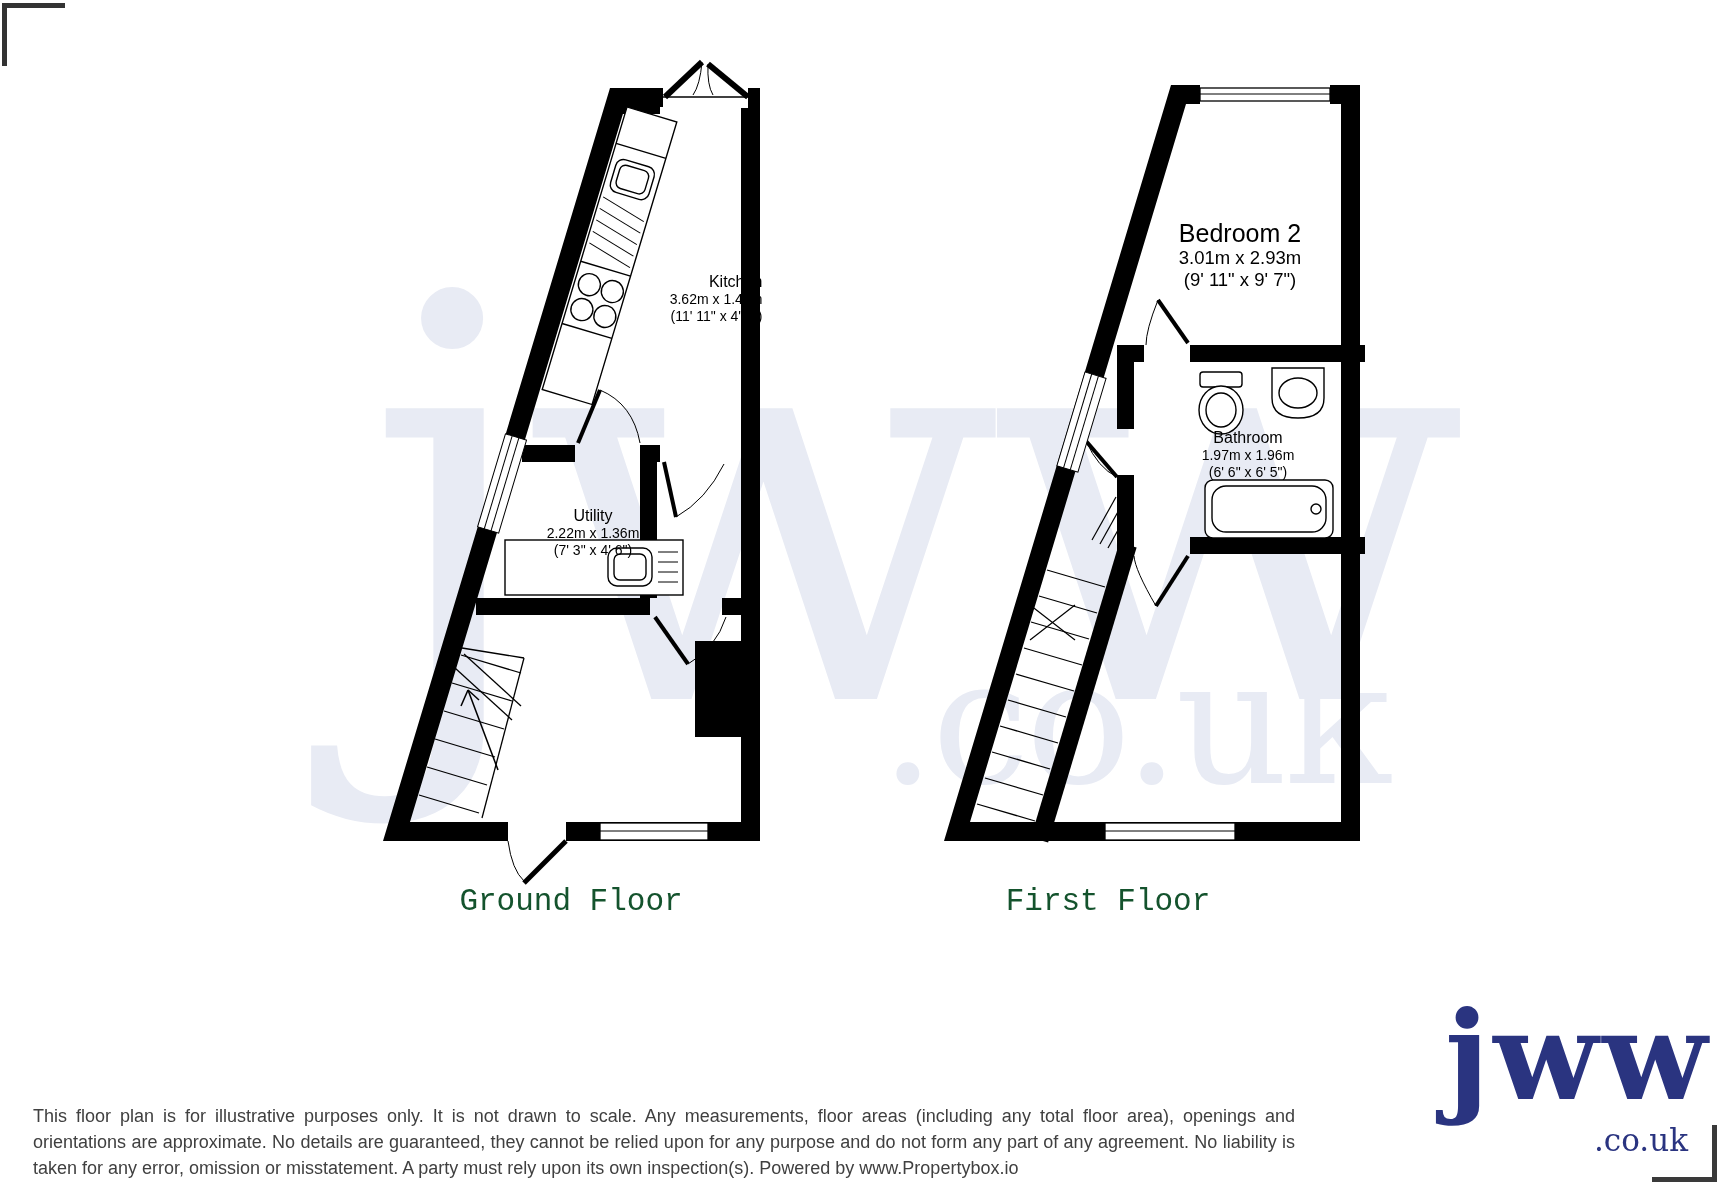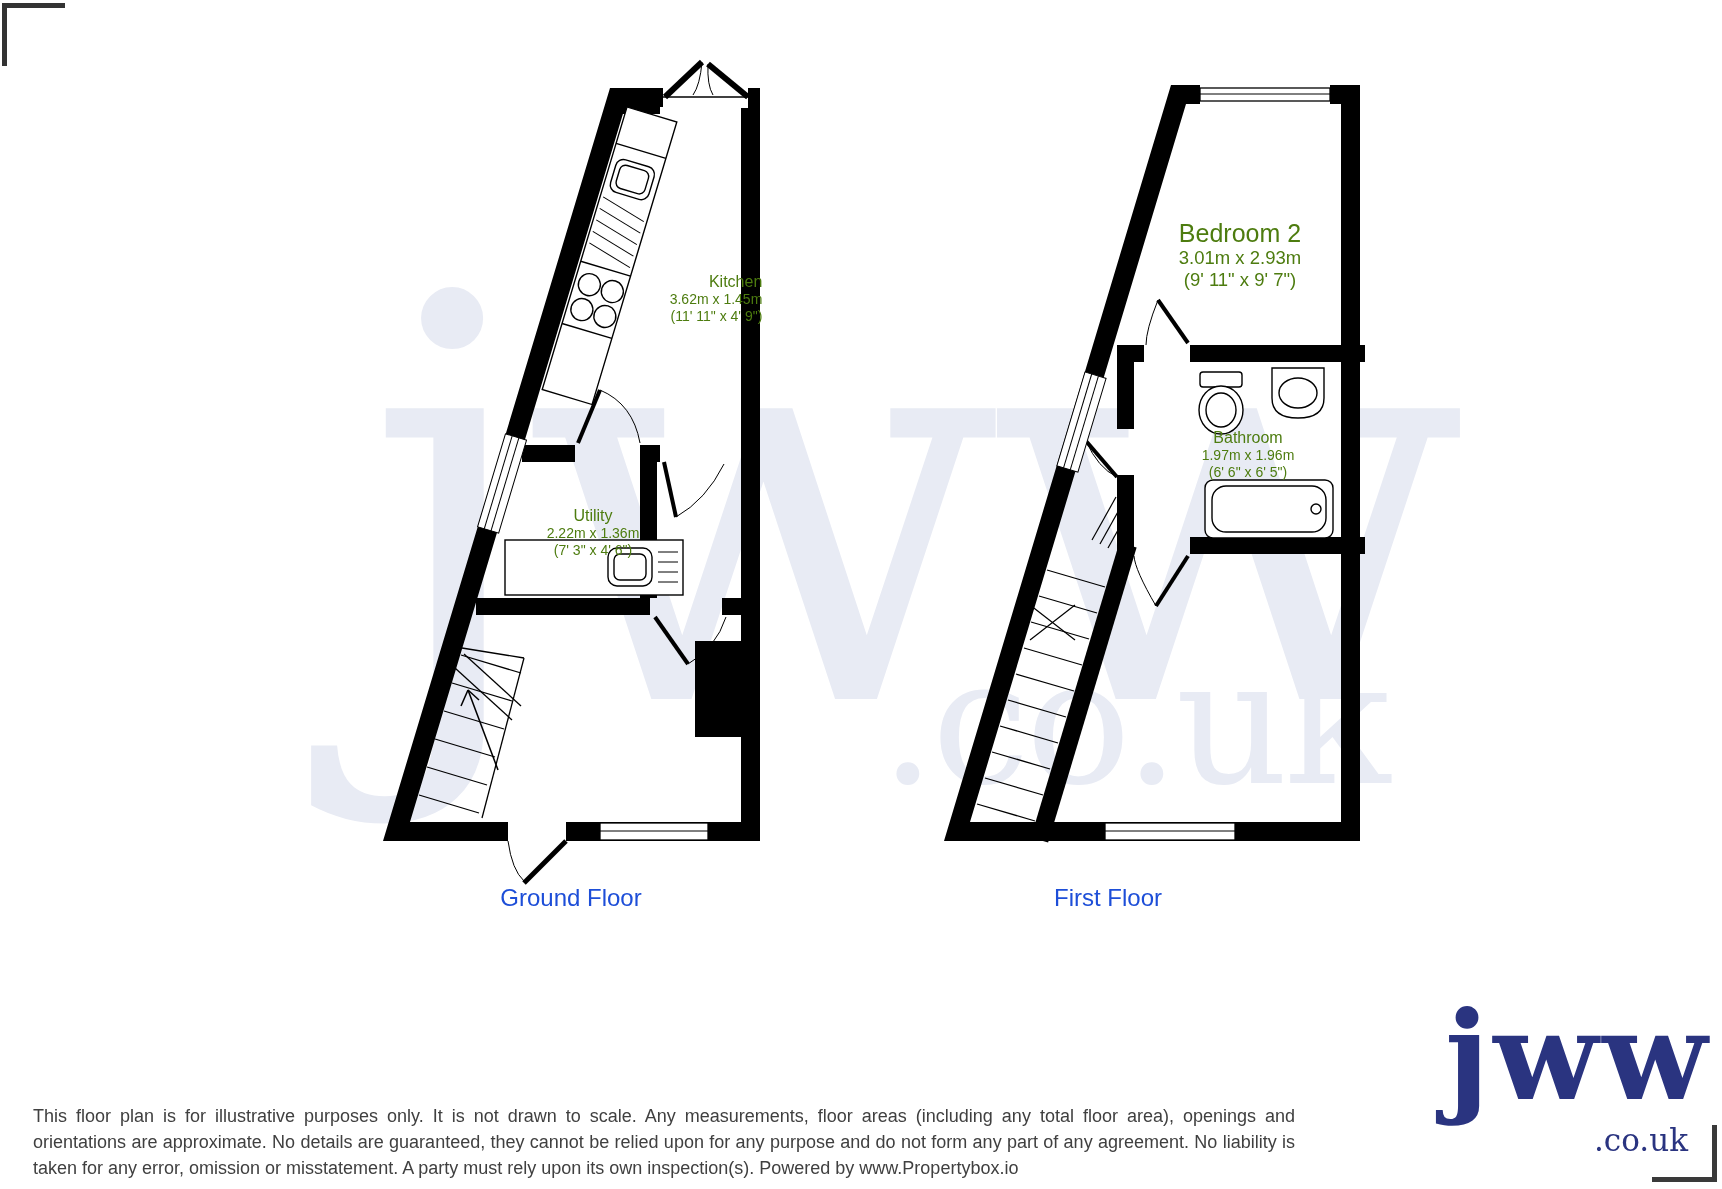--- a/index.html
+++ b/index.html
@@ -11,30 +11,30 @@
   .corner-br{position:absolute;right:5px;bottom:7px;width:60px;height:52px;
              border-bottom:5px solid #3a3a3a;border-right:5px solid #3a3a3a;}
   
   .wm{position:absolute;color:#e8ebf4;font-family:"DejaVu Serif",serif;line-height:1;z-index:1;
       user-select:none;white-space:nowrap;}
   .wm-main{left:365px;top:225px;font-size:560px;letter-spacing:-15px;}
   .wm-suffix{left:880px;top:635px;font-size:175px;letter-spacing:-4px;}
   
   #plan-svg{position:absolute;left:0;top:0;z-index:2;}
   
-  .room-label{position:absolute;transform:translateX(-50%);text-align:center;color:#4d7c0f;z-index:3;
+  .room-label{position:absolute;transform:translateX(-50%);text-align:center;color:#000000;z-index:3;
               white-space:nowrap;}
   .room-label .nm{display:block;}
   .room-label .dim{display:block;}
   .sm .nm{font-size:16px;line-height:18px;}
   .sm .dim{font-size:14px;line-height:16.5px;}
   .lg .nm{font-size:25px;line-height:28px;}
   .lg .dim{font-size:18.5px;line-height:22px;}
-  .floor-title{position:absolute;transform:translateX(-50%);font-size:24px;color:#1d4ed8;z-index:3;
-               white-space:nowrap;}
+  .floor-title{position:absolute;transform:translateX(-50%);font-size:31px;color:#14532d;z-index:3;
+               white-space:nowrap;font-family:Liberation Mono, monospace;}
   
   .disclaimer{position:absolute;left:33px;top:1103px;width:1262px;font-size:18px;line-height:26px;
               color:#404040;text-align:justify;z-index:3;}
   
   .logo-main{position:absolute;left:1445px;top:995px;font-family:"DejaVu Serif",serif;font-weight:bold;
              font-size:122px;line-height:1;letter-spacing:4px;color:#2a3480;z-index:3;}
   .logo-suffix{position:absolute;left:1594px;top:1122px;font-family:"DejaVu Serif",serif;
                font-size:31px;color:#2a3480;z-index:3;}
 </style>
 </head>

